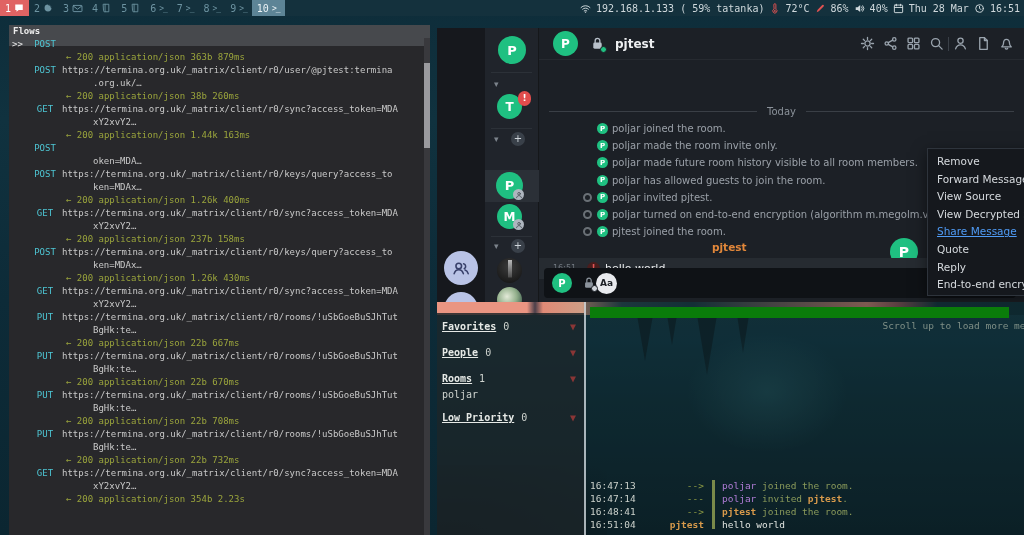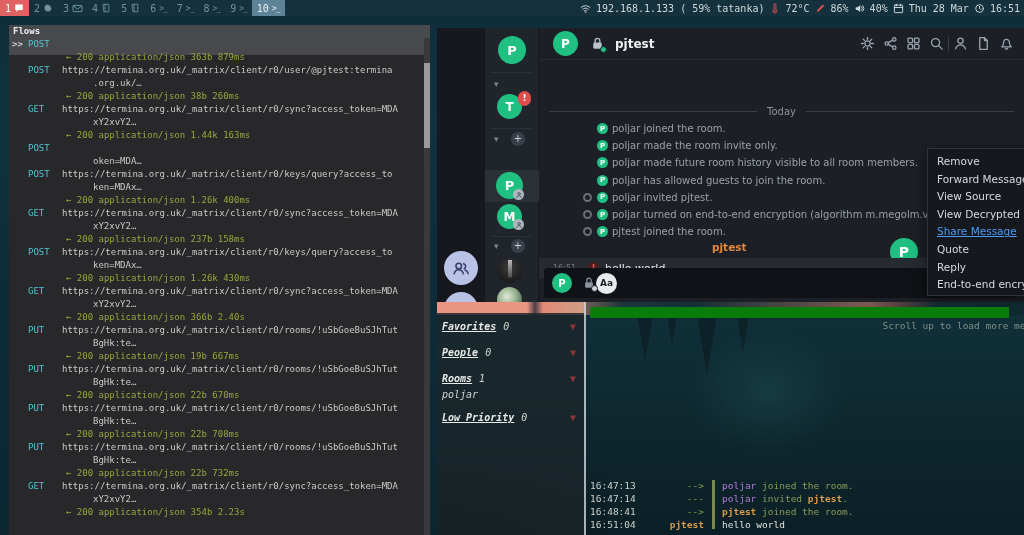--- a/index.html
+++ b/index.html
@@ -23,28 +23,28 @@
   .ws .term { font-size:8px; letter-spacing:-1px; }
   .ws.urgent { background:#e06363; color:#fff; }
   .ws.active { background:#5d8496; color:#eaf2f5; }
   #status { display:flex; align-items:center; gap:5px; padding-right:4px; color:#cfd8dc; }
   #status .sico { width:11px; height:11px; }
   #status .red { color:#e05252; }
 
   
   #mitm { position:absolute; left:9px; top:25px; width:421px; height:510px;
     background:#28282b; overflow:hidden; }
-  #mitm-header { height:30px; background:#47494d; color:#ececec;
+  #mitm-header { height:21px; background:#47494d; color:#ececec;
     font-family:"DejaVu Sans Mono", monospace; font-size:9px; font-weight:bold;
     padding-left:4px; line-height:13px; }
   #flow-list { position:absolute; left:0; top:13px; right:7px; bottom:0; overflow:hidden;
     font-family:"DejaVu Sans Mono", monospace; font-size:9px; line-height:13px; color:#cfcfcf; }
   .fl-row { display:flex; white-space:nowrap; }
   .fl-marker { width:19px; padding-left:3px; color:#e8e8e8; flex:none; }
-  .fl-method { width:34px; color:#4ec6d4; flex:none; }
+  .fl-method { width:34px; color:#4ec6d4; flex:none;text-align:center; }
   .fl-url { color:#c9c9c9; }
   .fl-cont { padding-left:84px; color:#c9c9c9; white-space:nowrap; }
   .fl-resp { padding-left:57px; color:#9aa43c; white-space:nowrap; }
   #mitm-scroll { position:absolute; right:0; top:13px; width:6px; bottom:0; background:#39393d; }
   #mitm-thumb { position:absolute; right:0; top:25px; width:6px; height:85px; background:#9a9a9e; }
 
   
   #mx { position:absolute; left:437px; top:28px; width:587px; height:274px;
     background:#1c2026; overflow:hidden; color:#e6e8ea; }
   #mx-strip { position:absolute; left:0; top:0; width:48px; height:274px; background:#16181d; }
@@ -119,21 +119,21 @@
   #gk-wall-strip { position:absolute; left:0; top:0; width:587px; height:13px;
     background:linear-gradient(90deg,#ea9582 0px,#ea9582 90px,#4a3f4a 98px,#e08a76 106px,#cf9d85 145px,#27505a 185px,#17424d 255px,#d8907e 430px,#9a5f62 460px,#123844 500px,#0e3540 587px); }
   .stal { position:absolute; background:rgba(7,22,27,.55); clip-path:polygon(0 0,100% 0,50% 100%); }
   #gk-glow { position:absolute; left:250px; top:30px; width:160px; height:120px; border-radius:50%;
     background:radial-gradient(closest-side,rgba(60,140,150,.35),rgba(60,140,150,0)); }
   #gk-mound { position:absolute; left:0; bottom:0; width:170px; height:70px;
     background:radial-gradient(120% 140% at 10% 100%,rgba(6,18,22,.8),rgba(6,18,22,0)); }
 
   #gk-side { position:absolute; left:0; top:11px; width:147px; height:222px;
     background:rgba(28,36,39,.84); padding:8px 0 0 5px;
-    font-family:"DejaVu Sans Mono", monospace; font-size:10px; color:#e6e9e6;font-style:italic; }
+    font-family:"DejaVu Sans Mono", monospace; font-size:10px; color:#e6e9e6; }
   .gk-sec { height:13px; margin-bottom:13px; position:relative; white-space:nowrap; }
   .gk-label { font-weight:bold; text-decoration:underline; cursor:pointer; }
   .gk-count { margin-left:7px; color:#cfd4cf; }
   .gk-tri { position:absolute; right:8px; top:0; color:#8a3636; font-size:10px; cursor:pointer; }
   .gk-room { height:13px; color:#cfd4cf; cursor:pointer; }
   #gk-vline { position:absolute; left:147px; top:0; width:2px; height:233px; background:#c6cdd1; opacity:.85; }
 
   #gk-main { position:absolute; left:149px; top:0; right:0; height:233px; background:rgba(16,24,27,.45); }
   #gk-greenbar { position:absolute; left:4px; top:5px; width:419px; height:11px; background:#0a7c0a; }
   #gk-notice { position:absolute; left:4px; top:18px; width:447px; text-align:right;
@@ -318,28 +318,27 @@
         <span class="fl-url">https://termina.org.uk/_matrix/client/r0/keys/query?access_to</span>
       </div>
       <div class="fl-cont">ken=MDAx…</div>
       <div class="fl-resp">← 200 application/json 1.26k 430ms</div>
       <div class="fl-row">
         <span class="fl-marker"></span>
         <span class="fl-method">GET</span>
         <span class="fl-url">https://termina.org.uk/_matrix/client/r0/sync?access_token=MDA</span>
       </div>
       <div class="fl-cont">xY2xvY2…</div>
-      <div class="fl-resp">← 200 application/json 366b 2.40s</div>
       <div class="fl-row">
         <span class="fl-marker"></span>
         <span class="fl-method">PUT</span>
         <span class="fl-url">https://termina.org.uk/_matrix/client/r0/rooms/!uSbGoeBuSJhTut</span>
       </div>
       <div class="fl-cont">BgHk:te…</div>
-      <div class="fl-resp">← 200 application/json 19b 667ms</div>
+      <div class="fl-resp">← 200 application/json 22b 667ms</div>
       <div class="fl-row">
         <span class="fl-marker"></span>
         <span class="fl-method">PUT</span>
         <span class="fl-url">https://termina.org.uk/_matrix/client/r0/rooms/!uSbGoeBuSJhTut</span>
       </div>
       <div class="fl-cont">BgHk:te…</div>
       <div class="fl-resp">← 200 application/json 22b 670ms</div>
       <div class="fl-row">
         <span class="fl-marker"></span>
         <span class="fl-method">PUT</span>

